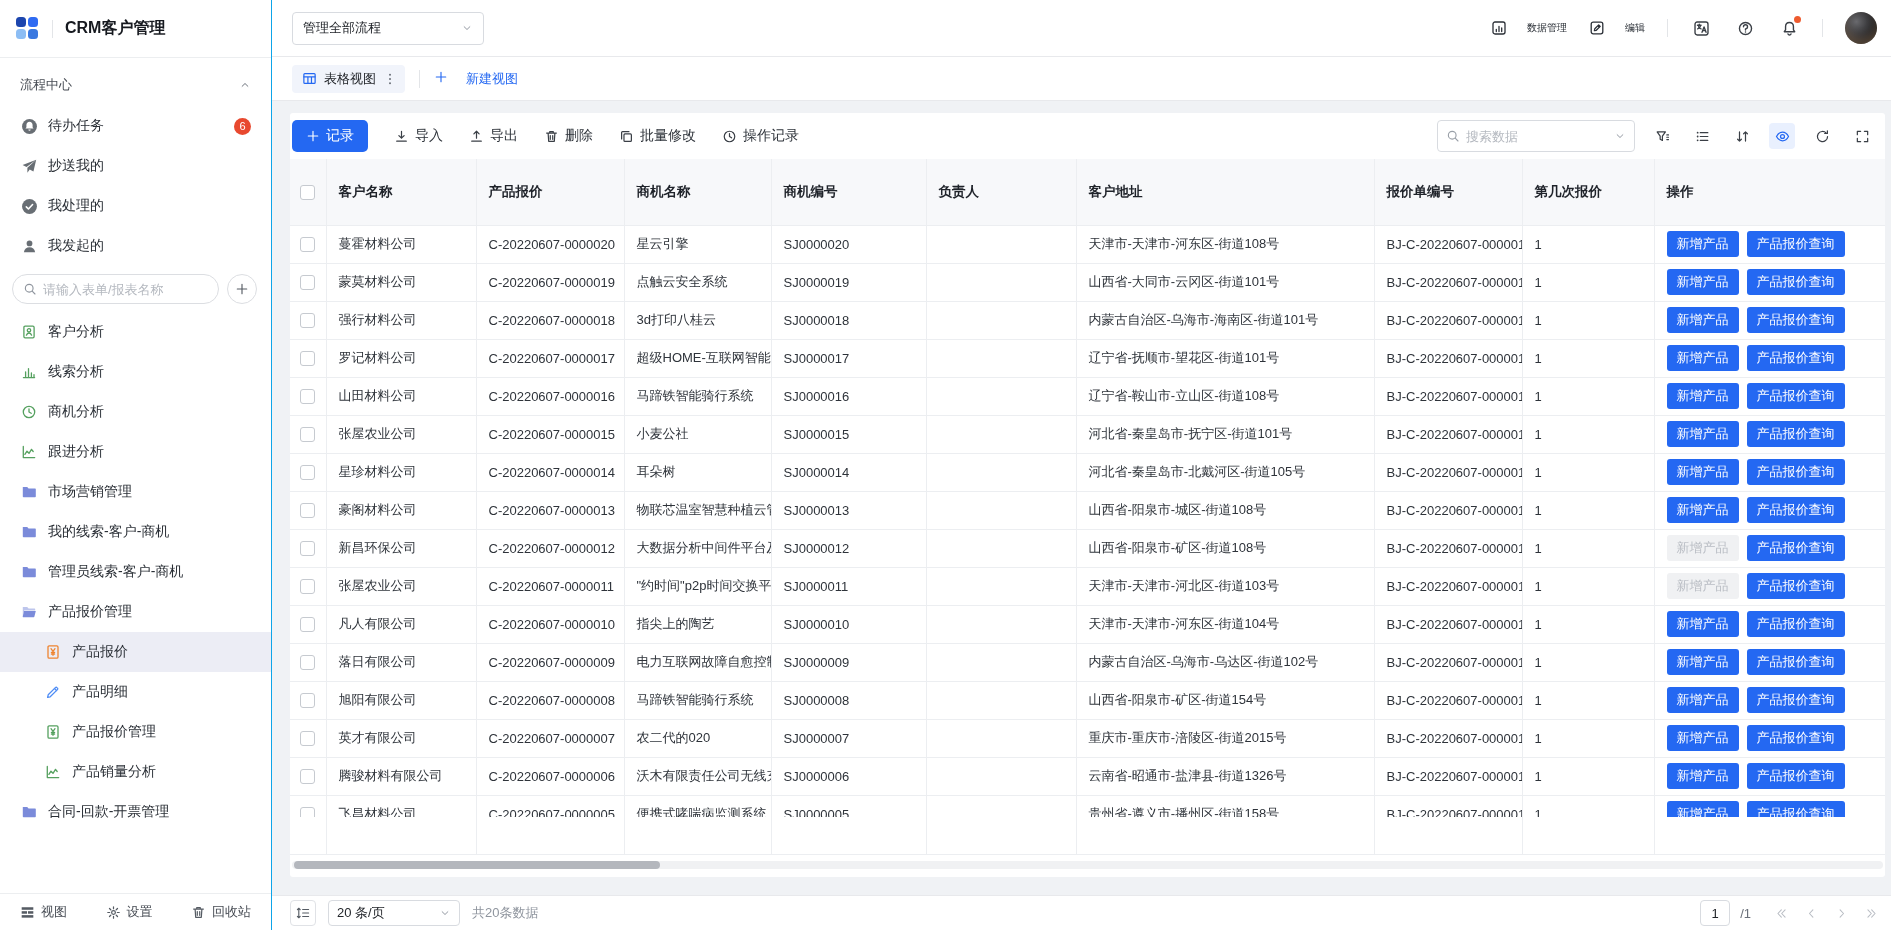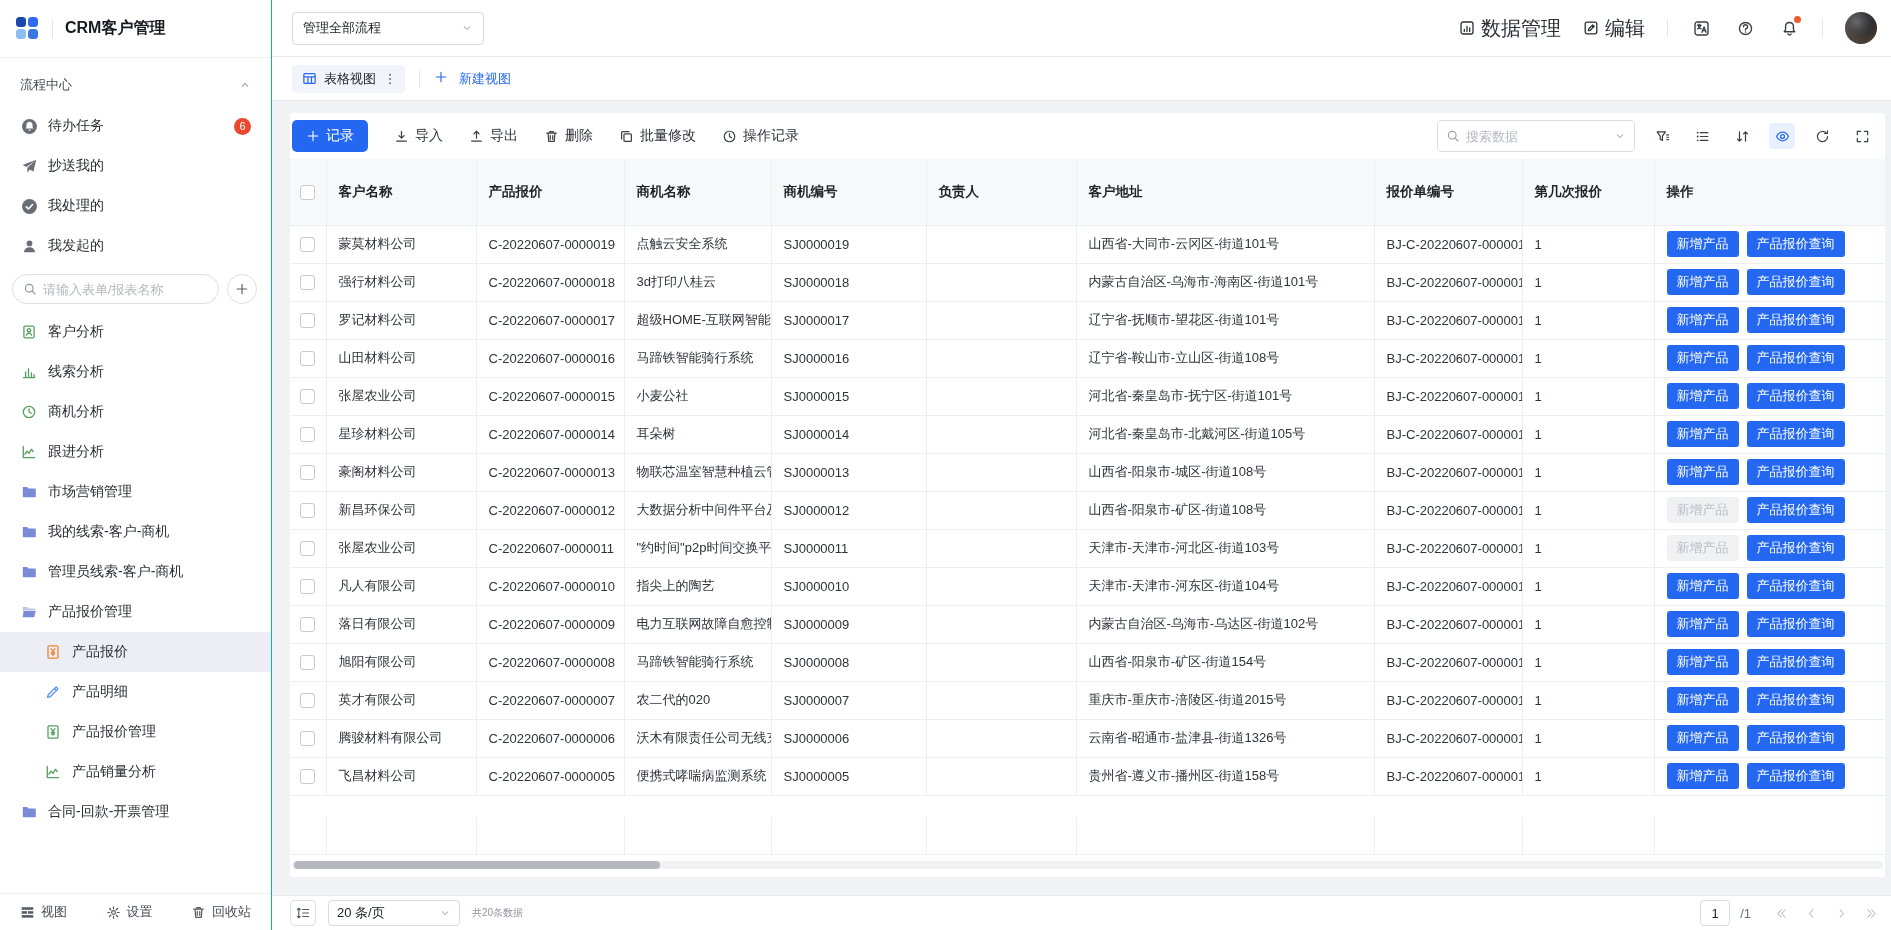--- a/index.html
+++ b/index.html
@@ -32,31 +32,31 @@
   .plus-circle { width:30px; height:30px; border:1px solid #dcdee2; border-radius:50%; display:flex; align-items:center; justify-content:center; color:#555b63; }
   .side-footer { height:37px; border-top:1px solid #eceef0; display:flex; align-items:center; justify-content:space-between; padding:16px 20px; color:#474c54; font-size:13px; }
   .side-footer .f-item { display:flex; align-items:center; gap:6px; cursor:pointer; }
 
   
   .main { flex:1; display:flex; flex-direction:column; min-width:0; background:#f0f2f5; }
   .topbar { height:57px; background:#fff; border-bottom:1px solid #e8e9ec; display:flex; align-items:center; padding:0 14px 0 20px; }
   .flow-select { width:192px; height:33px; border:1px solid #d8dbe0; border-radius:4px; display:flex; align-items:center; padding:0 10px; color:#23262b; font-size:13px; cursor:pointer; }
   .flow-select .lbl { flex:1; }
   .top-right { margin-left:auto; display:flex; align-items:center; gap:22px; color:#2a2f36; }
-  .top-link { display:flex; align-items:center; gap:6px; font-size:20px; cursor:pointer; }
+  .top-link { display:flex; align-items:center; gap:20px; font-size:10px; cursor:pointer; }
   .v-div { width:1px; height:18px; background:#e3e5e8; }
   .icon-btn { width:22px; height:22px; display:flex; align-items:center; justify-content:center; color:#3a3f46; cursor:pointer; position:relative; }
   .dot { position:absolute; top:-1px; right:-1px; width:7px; height:7px; border-radius:50%; background:#ee5b2e; }
   .avatar { width:32px; height:32px; border-radius:50%; background:radial-gradient(circle at 35% 30%, #6a6a6e, #141416 70%); box-shadow:inset 0 -6px 8px rgba(200,160,120,.35); }
 
   .tabbar { height:44px; background:#fff; border-bottom:1px solid #e8e9ec; display:flex; align-items:center; padding:0 20px; gap:14px; }
   .tab-chip { height:28px; background:#f1f4fb; border-radius:4px; display:flex; align-items:center; padding:0 8px 0 10px; gap:7px; color:#23262b; font-size:13px; cursor:pointer; }
   .tab-chip .t-ic { color:#2468f2; display:flex; }
   .tab-chip .dots { color:#6a7079; display:flex; }
-  .new-view { color:#2468f2; font-size:13px; display:flex; align-items:flex-start; gap:11px; cursor:pointer; }
+  .new-view { color:#2468f2; font-size:13px; display:flex; align-items:flex-start; gap:18px; cursor:pointer; }
 
   .workarea { flex:1; padding:12px 6px 0 18px; overflow:hidden; }
   .card { background:#fff; height:764px; border-radius:3px; display:flex; flex-direction:column; overflow:hidden; }
 
   .toolbar { height:46px; display:flex; align-items:center; padding:0 10px 0 2px; gap:26px; flex:0 0 46px; }
   .btn-primary { height:32px; background:#2468f2; color:#fff; border:none; border-radius:5px; display:flex; align-items:center; gap:6px; padding:0 14px; font-size:14px; cursor:pointer; }
   .tool-item { display:flex; align-items:center; gap:6px; color:#2e333a; font-size:14px; cursor:pointer; }
   .tool-item .ic { display:flex; color:#3a3f46; }
   .tb-right { margin-left:auto; display:flex; align-items:center; gap:14px; }
   .search-box { width:198px; height:32px; border:1px solid #d8dbe0; border-radius:4px; display:flex; align-items:center; padding:0 8px; gap:6px; color:#9aa0a8; }
@@ -77,21 +77,21 @@
   .btn-sm.disabled { background:#f0f1f3; color:#b9bdc4; cursor:default; }
   .filler { height:38px; flex:0 0 38px; overflow:hidden; }
   .filler td { height:37px; }
   .hbar { height:8px; margin:6px 2px 8px; background:#f0f1f3; border-radius:4px; position:relative; flex:0 0 8px; }
   .hbar .thumb { position:absolute; left:2px; top:0; width:366px; height:8px; border-radius:4px; background:#b4b7bd; cursor:pointer; }
 
   .pagebar { height:35px; background:#fff; border-top:1px solid #e8e9ec; display:flex; align-items:center; padding:0 8px 0 18px; gap:12px; }
   .rowh-btn { width:26px; height:26px; border:1px solid #e0e2e6; border-radius:4px; display:flex; align-items:center; justify-content:center; color:#555b63; cursor:pointer; }
   .psize { width:132px; height:26px; border:1px solid #d8dbe0; border-radius:4px; display:flex; align-items:center; padding:0 8px; font-size:13px; color:#23262b; cursor:pointer; }
   .psize .lbl { flex:1; }
-  .total { color:#8f959e; font-size:10px; }
+  .total { color:#8f959e; font-size:13px; }
   .pg-right { margin-left:auto; display:flex; align-items:center; gap:10px; }
   .pg-input { width:30px; height:26px; border:1px solid #d8dbe0; border-radius:4px; text-align:center; font-size:13px; color:#23262b; outline:none; }
   .pg-of { color:#6a7079; }
   .pg-nav { display:flex; align-items:center; gap:6px; margin-left:8px; }
   .pg-btn { width:24px; height:24px; display:flex; align-items:center; justify-content:center; color:#b9bdc4; cursor:pointer; }
   svg { display:block; }
 </style>
 </head>
 <body>
 
@@ -561,20 +561,37 @@
                   <th>负责人</th>
                   <th>客户地址</th>
                   <th>报价单编号</th>
                   <th>第几次报价</th>
                   <th>操作</th>
                 </tr>
             </thead>
             <tbody id="tbody">
                 <tr>
                   <td class="cb"><span class="chk"></span></td>
+                  <td>蔓霍材料公司</td>
+                  <td>C-20220607-0000020</td>
+                  <td>星云引擎</td>
+                  <td>SJ0000020</td>
+                  <td></td>
+                  <td>天津市-天津市-河东区-街道108号</td>
+                  <td>BJ-C-20220607-000001</td>
+                  <td>1</td>
+                  <td>
+                    <div class="ops">
+                      <button class="btn-sm">新增产品</button>
+                      <button class="btn-sm">产品报价查询</button>
+                    </div>
+                  </td>
+                </tr>
+                <tr>
+                  <td class="cb"><span class="chk"></span></td>
                   <td>蒙莫材料公司</td>
                   <td>C-20220607-0000019</td>
                   <td>点触云安全系统</td>
                   <td>SJ0000019</td>
                   <td></td>
                   <td>山西省-大同市-云冈区-街道101号</td>
                   <td>BJ-C-20220607-000001</td>
                   <td>1</td>
                   <td>
                     <div class="ops">

